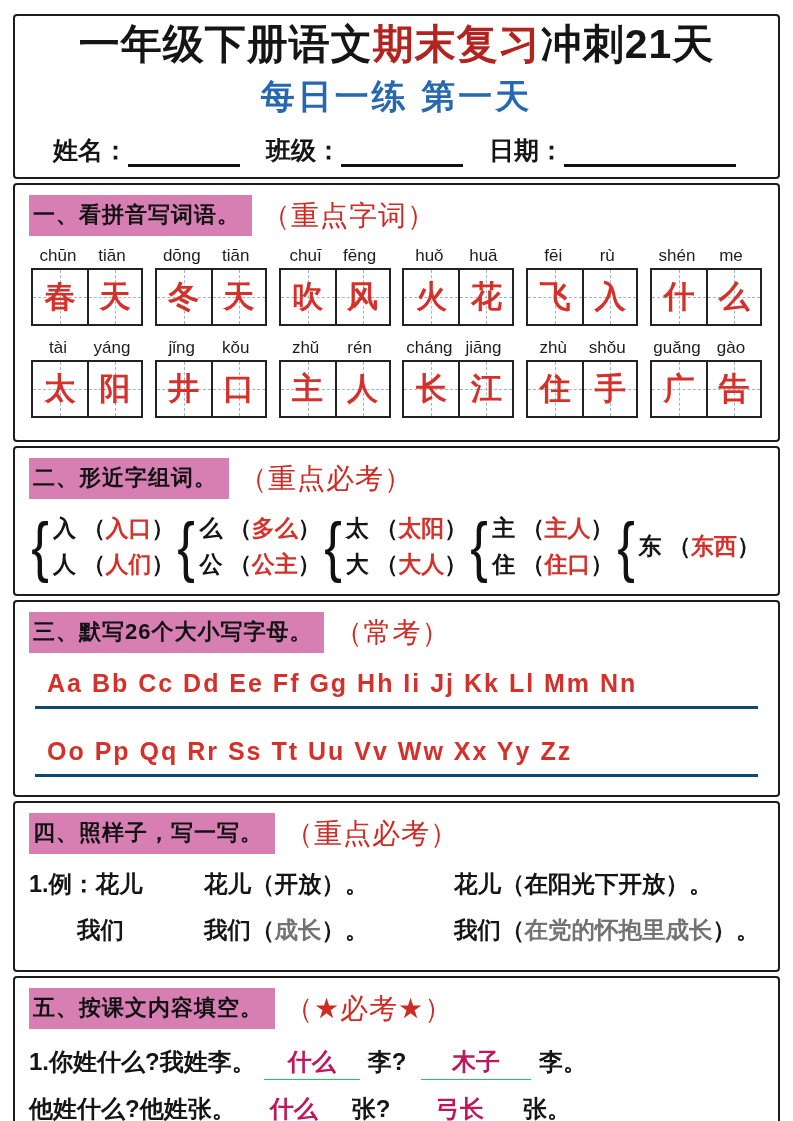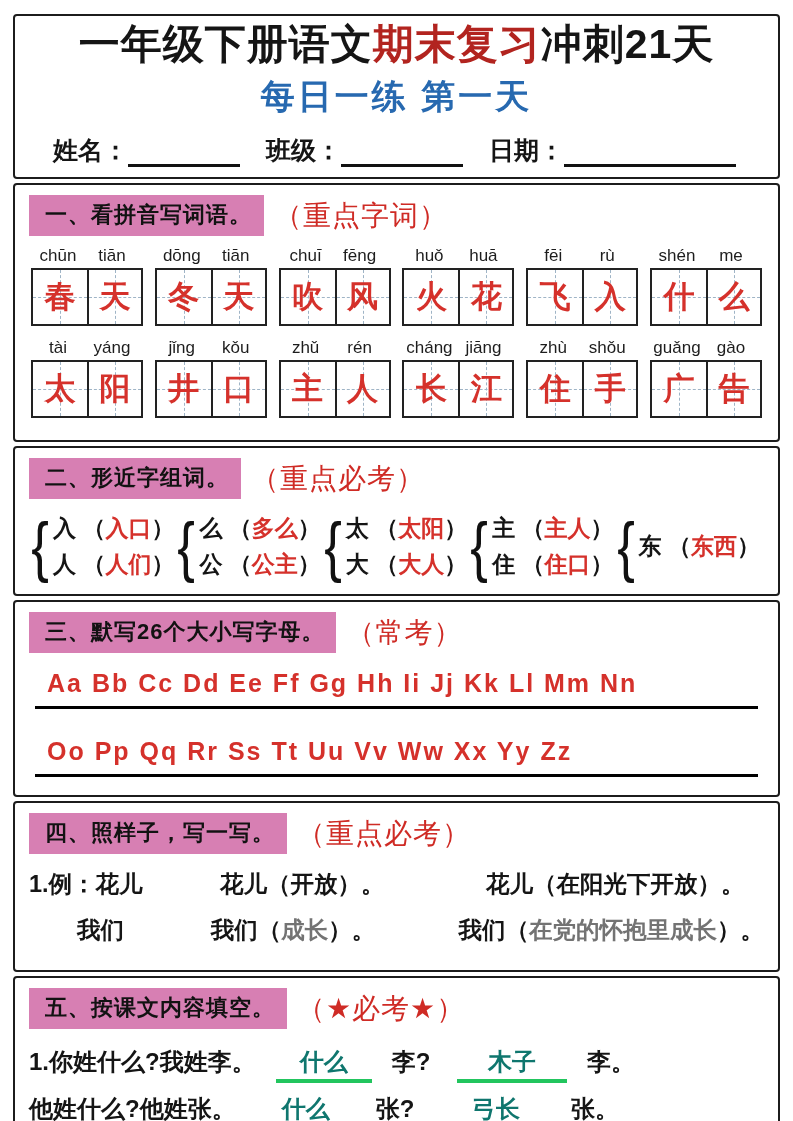--- a/index.html
+++ b/index.html
@@ -21,21 +21,21 @@
   .title .t-red { color:#b2241f; }
   .subtitle { font-size:34px; font-weight:800; color:#2769b0; margin-top:6px; letter-spacing:3px; }
   .inforow { display:flex; justify-content:flex-start; margin:14px 0 2px 28px; font-size:25px; font-weight:800; }
   .infofield { display:flex; align-items:flex-end; margin-right:26px; }
   .blankline { display:inline-block; border-bottom:3px solid #111; height:28px; }
 
   
   .sec-head { display:flex; align-items:center; margin-bottom:10px; }
   .sec-title {
     display:inline-block; background:#d77fb3; color:#121212;
-    font-size:22px; font-weight:800; padding:5px 12px 6px 16px; letter-spacing:1px;
+    font-size:22px; font-weight:800; padding:5px 12px 6px 4px; letter-spacing:1px;
   }
   .sec-note { color:#cf2b25; font-size:28px; font-weight:400; margin-left:10px; letter-spacing:1px; }
 
   
   .py-row { display:flex; justify-content:space-between; margin:2px 2px 12px; }
   .py-word {}
   .py-label { display:flex; font-size:17px; color:#1d1d1d; margin-bottom:2px;align-items:center; }
   .py-label span { width:54px; text-align:center; white-space:nowrap; }
   .tian-pair { display:flex; border:2.5px solid #222; }
   .tian-cell {
@@ -55,37 +55,37 @@
   
   .pair-row { display:flex; justify-content:space-between; padding:2px 4px 2px 0; }
   .pair-group { display:flex; align-items:center; }
   .brace { font-size:66px; font-weight:400; line-height:0.9; margin-right:2px; transform:scaleX(.8); color:#111; }
   .pair-lines { font-size:23px; font-weight:700; line-height:1.55; white-space:nowrap; }
   .pair-lines .red { color:#d5312b; }
 
   
   .abc-line {
     color:#d5312b; font-size:25px; font-weight:700; letter-spacing:2px; white-space:nowrap;
-    border-bottom:3px solid #000000; padding:6px 2px 8px 12px; margin:10px 6px 22px;
+    border-bottom:3px solid #0c4a6e; padding:6px 2px 8px 12px; margin:10px 6px 22px;
   }
   .abc-line.last { margin-bottom:8px; }
 
   
-  .ex-row { display:flex; font-size:23.5px; font-weight:700; margin:14px 0; white-space:nowrap;gap:16px; }
+  .ex-row { display:flex; font-size:23.5px; font-weight:700; margin:14px 0; white-space:nowrap; }
   .ex-cell1 { width:175px; }
   .ex-cell2 { width:250px; }
   .ex-cell3 { flex:1; }
   .ex-row.second .ex-cell1 { padding-left:48px; }
   .ex-row .red { color:#737373; }
 
   
   .fill-line { font-size:24px; font-weight:700; line-height:1.95; white-space:nowrap; }
   .fill-blank {
-    display:inline-block; border-bottom:4px solid #22c55e; color:#0f766e;
-    text-align:center; padding:0 10px; margin:0 20px; min-width:60px; line-height:1.35;
+    display:inline-block; border-bottom:1px solid #22c55e; color:#be185d;
+    text-align:center; padding:0 10px; margin:0 8px; min-width:60px; line-height:1.35;
   }
 </style>
 </head>
 <body>
 
 <div class="sheet">
 
   <div class="box hdr">
     <div class="title"><span>一年级下册语文</span><span class="t-red">期末复习</span><span>冲刺21天</span></div>
     <div class="subtitle">每日一练 第一天</div>

